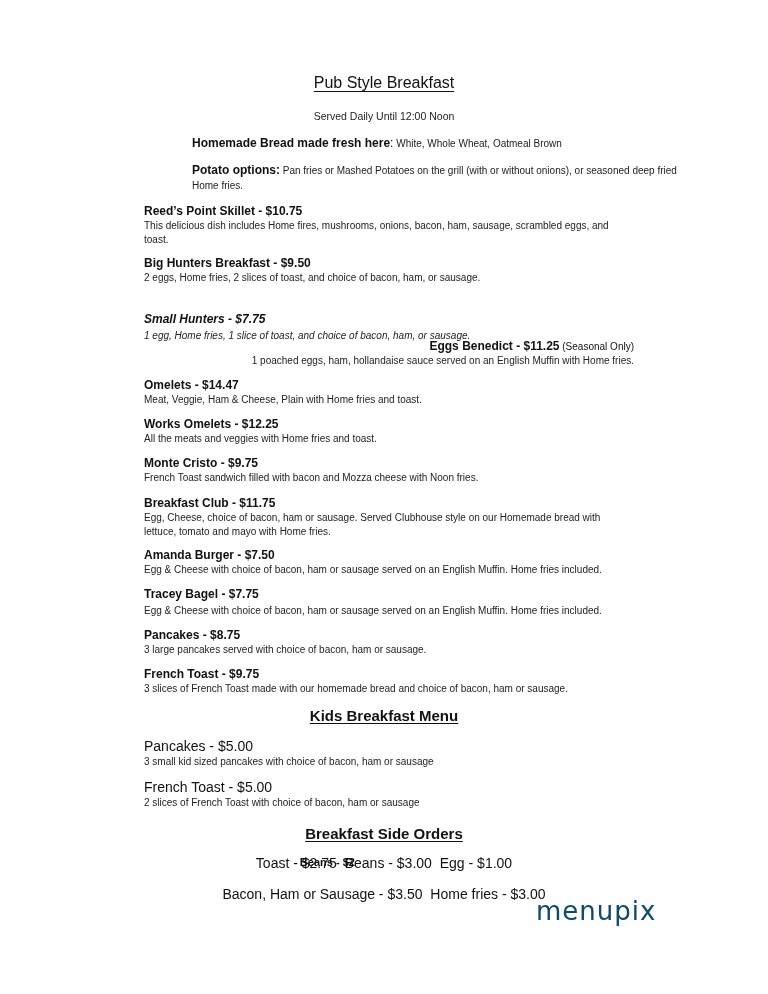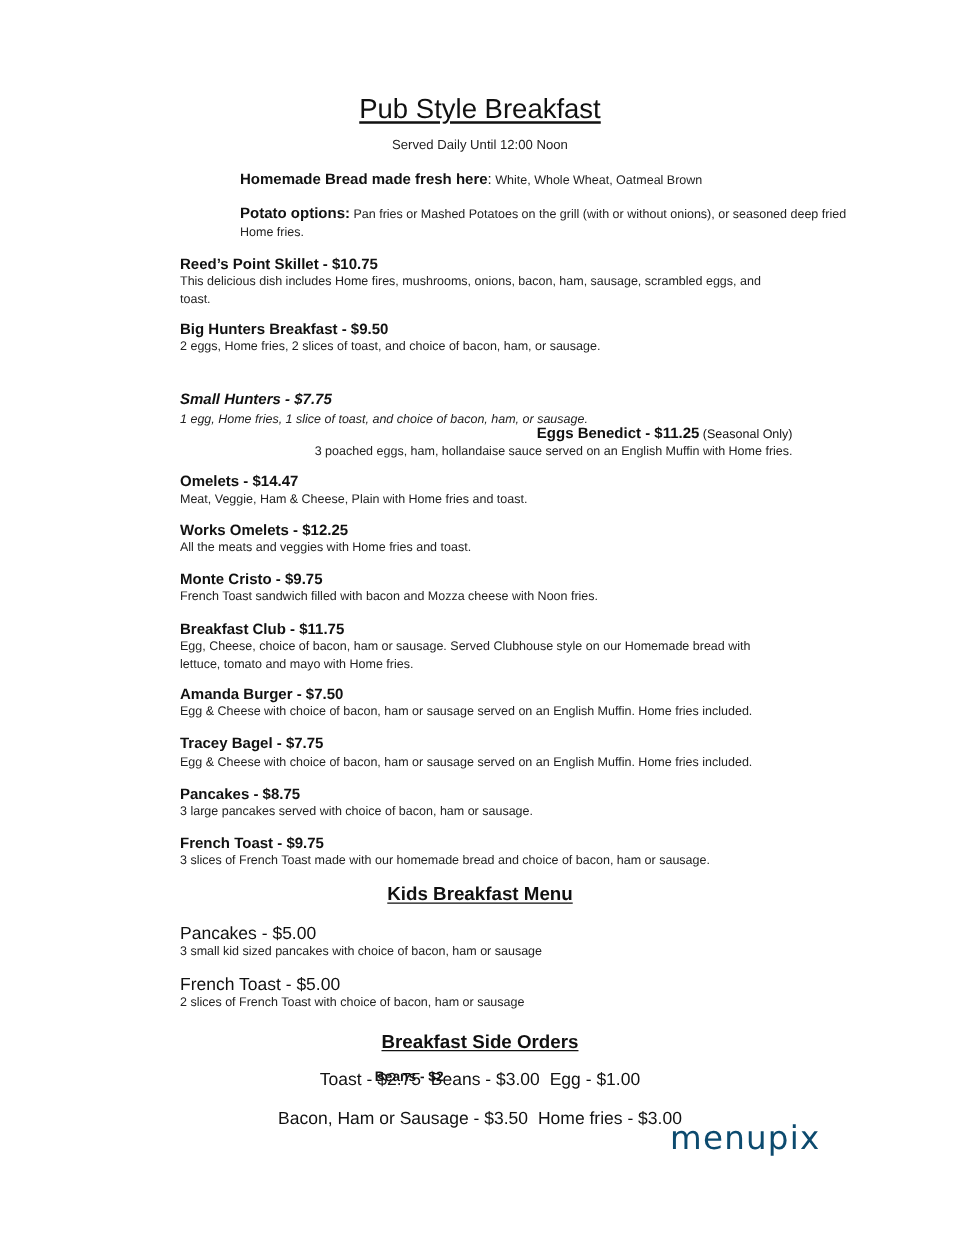--- a/index.html
+++ b/index.html
@@ -3,21 +3,21 @@
   <meta charset="utf-8">
   <style>
     html, body { margin: 0; padding: 0; background: #ffffff; }
     body {
       width: 768px; height: 994px; position: relative; overflow: hidden;
       font-family: "Liberation Sans", "DejaVu Sans", sans-serif; color: #111;
     }
     .page { position: absolute; left: 0; top: 0; width: 768px; height: 994px; }
     .title {
       position: absolute; left: 0; width: 768px; top: 74px; text-align: center;
-      font-size: 22px; text-decoration: underline; text-underline-offset: 3px; color: #111;
+      font-size: 16px; text-decoration: underline; text-underline-offset: 3px; color: #111;
     }
     .subtitle {
       position: absolute; left: 0; width: 768px; top: 110px; text-align: center;
       font-size: 10.5px; color: #222;
     }
     .block { position: absolute; left: 144px; width: 490px; }
     .intro { font-size: 10px; line-height: 15px; color: #222; padding-left: 48px; }
     .intro b { font-size: 12px; color: #111; }
     .item-name { font-size: 12px; font-weight: bold; line-height: 15px; color: #111; }
     .item-name .note { font-weight: normal; font-size: 10px; }
@@ -66,21 +66,21 @@
   <div class="block" style="top:256px;">
     <div class="item-name">Big Hunters Breakfast - $9.50</div>
     <div class="item-desc">2 eggs, Home fries, 2 slices of toast, and choice of bacon, ham, or sausage.</div>
   </div>
   <div class="block" style="top:312px;font-style:italic;">
     <div class="item-name">Small Hunters - $7.75</div>
     <div class="item-desc" style="margin-top:2px">1 egg, Home fries, 1 slice of toast, and choice of bacon, ham, or sausage.</div>
   </div>
   <div class="block" style="top:339px;text-align:right;">
     <div class="item-name"><span>Eggs Benedict - $11.25</span><span class="note"> (Seasonal Only)</span></div>
-    <div class="item-desc">3 poached eggs, ham, hollandaise sauce served on an English Muffin with Home fries.</div>
+    <div class="item-desc">1 poached eggs, ham, hollandaise sauce served on an English Muffin with Home fries.</div>
   </div>
   <div class="block" style="top:378px;">
     <div class="item-name">Omelets - $14.47</div>
     <div class="item-desc">Meat, Veggie, Ham &amp; Cheese, Plain with Home fries and toast.</div>
   </div>
   <div class="block" style="top:417px;">
     <div class="item-name">Works Omelets - $12.25</div>
     <div class="item-desc">All the meats and veggies with Home fries and toast.</div>
   </div>
   <div class="block" style="top:456px;">

